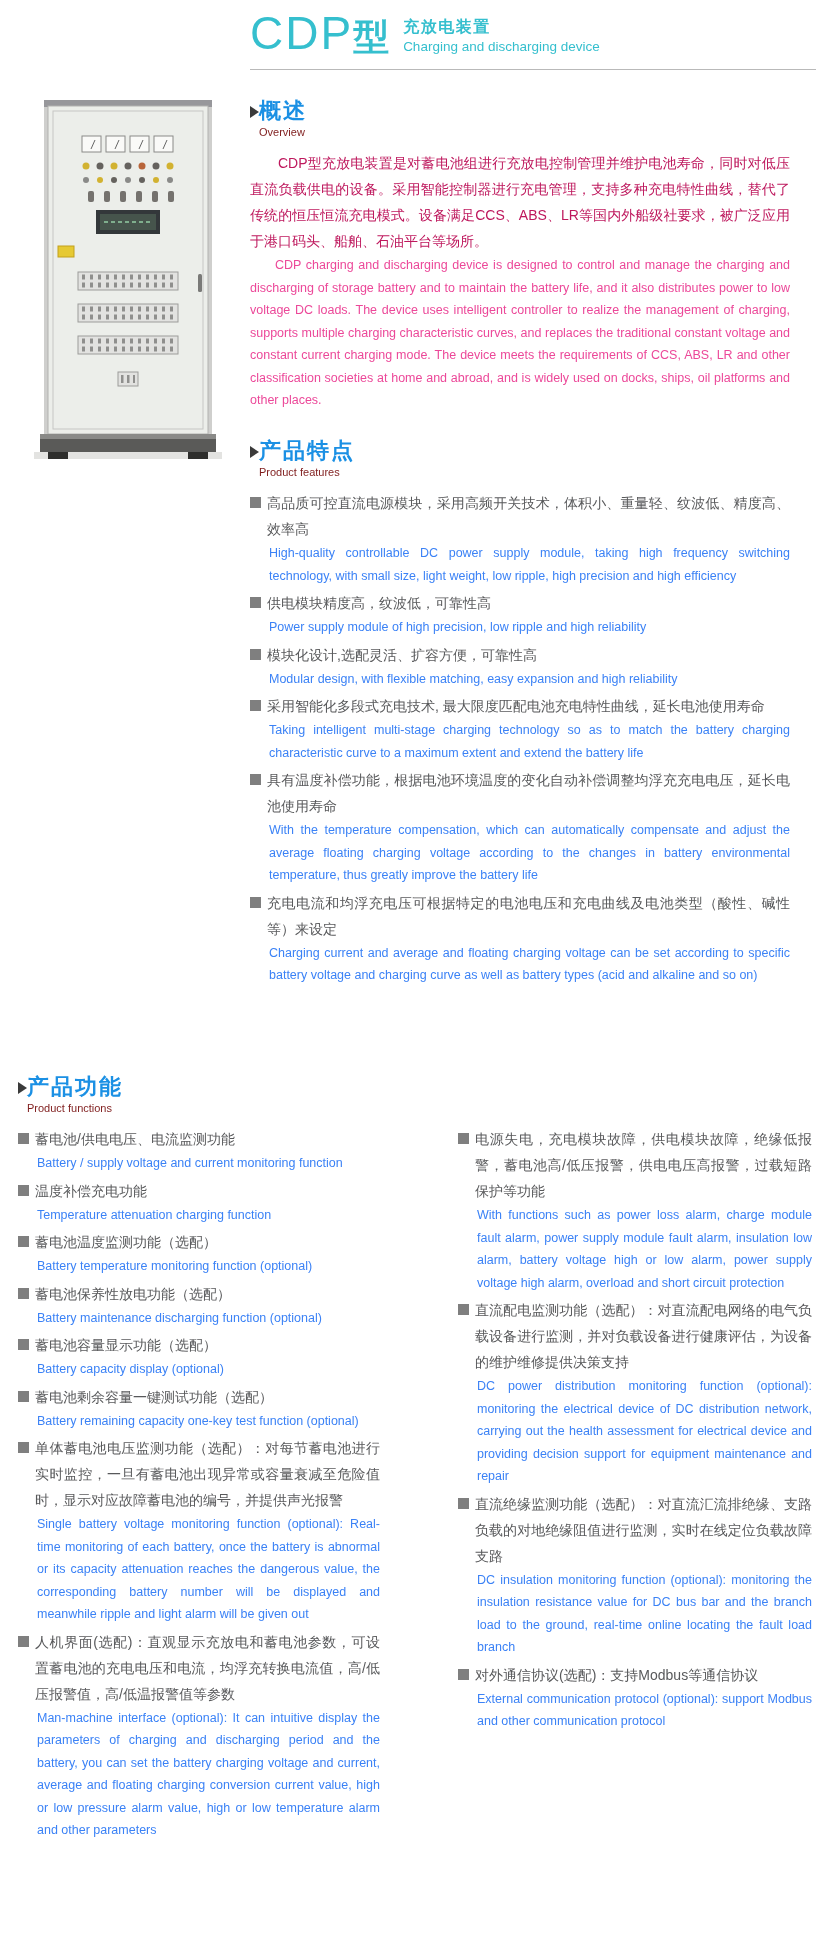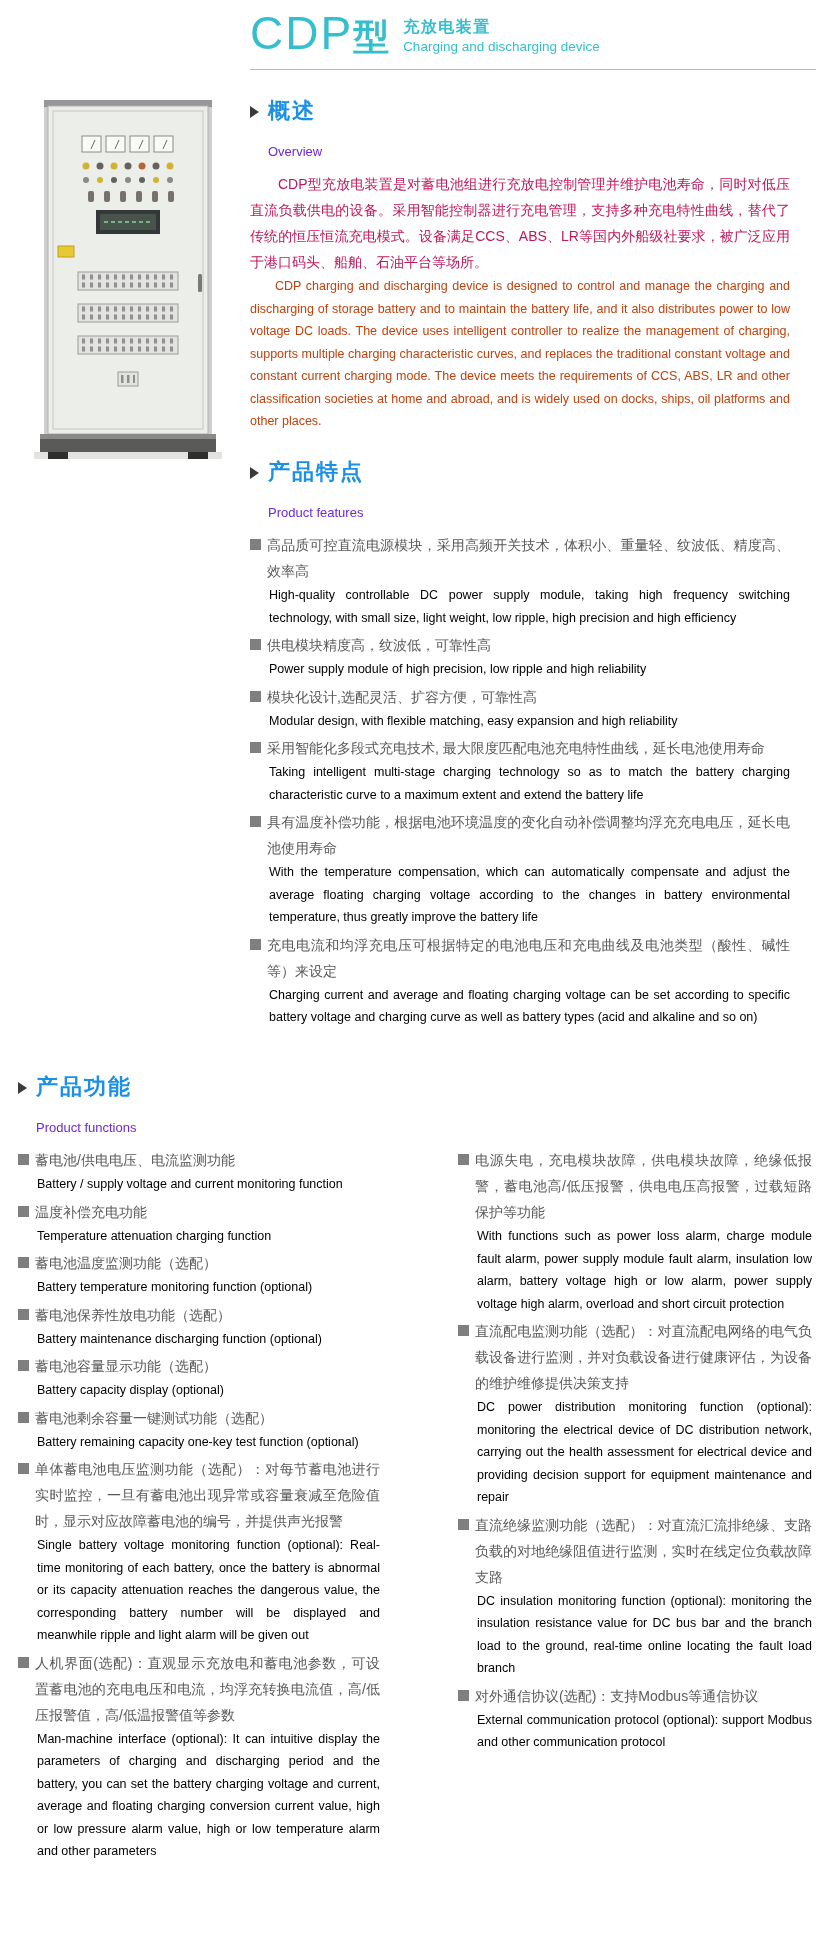--- a/index.html
+++ b/index.html
@@ -17,33 +17,33 @@
   .subtitle-zh{font-size:16px;font-weight:700;color:#35bfce;letter-spacing:1.5px;}
   .subtitle-en{font-size:13.5px;color:#35bfce;margin-top:1px;}
   .rule{border:none;border-top:1px solid #b9b9b9;margin:13px 0 0 0;}
 
   
   .photo{position:absolute;left:32px;top:96px;width:192px;height:368px;}
 
   
   .right-col{position:absolute;left:250px;top:98px;width:540px;}
 
-  .sec-head{display:flex;gap:9px;margin-bottom:12px;}
+  .sec-head{display:flex;margin-bottom:12px;}
   .tri{width:0;height:0;border-left:9px solid #3a3a3a;border-top:6px solid transparent;
        border-bottom:6px solid transparent;margin-top:8px;flex:0 0 auto;}
   .h-zh{font-size:22px;font-weight:700;color:#1b90e4;letter-spacing:2px;line-height:1.2;}
-  .h-en{font-size:13px;color:#6d28d9;margin-top:20px;}
+  .h-en{font-size:11px;color:#7f1d1d;margin-top:2px;}
 
   .para-zh{font-size:14px;color:#be185d;line-height:26px;text-align:justify;text-indent:2em;}
-  .para-en{font-size:12.5px;color:#c2410c;line-height:22.5px;text-align:justify;text-indent:2em;margin-top:7px;}
+  .para-en{font-size:12.5px;color:#ec4899;line-height:22.5px;text-align:justify;text-indent:2em;margin-top:7px;}
 
   .item{margin-bottom:3px;}
   .item-zh{position:relative;padding-left:17px;font-size:14px;color:#58595b;line-height:26px;text-align:justify;}
   .sq{position:absolute;left:0;top:7px;width:11px;height:11px;background:#7f7f7f;}
-  .item-en{padding-left:19px;font-size:12.5px;color:#000000;line-height:22.5px;text-align:justify;}
+  .item-en{padding-left:19px;font-size:12.5px;color:#3b82f6;line-height:22.5px;text-align:justify;}
 
   
   .functions{position:absolute;left:18px;top:1074px;width:794px;}
   .fn-cols{display:flex;margin-top:10px;justify-content:space-between;}
   .fn-left{width:362px;flex:0 0 auto;}
   .fn-gap{width:78px;flex:0 0 auto;}
   .fn-right{width:354px;flex:0 0 auto;}
 </style>
 </head>
 <body>

